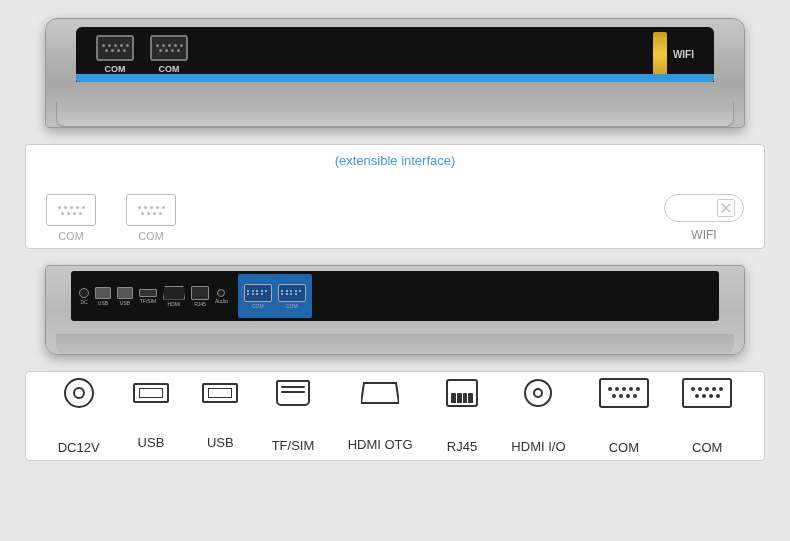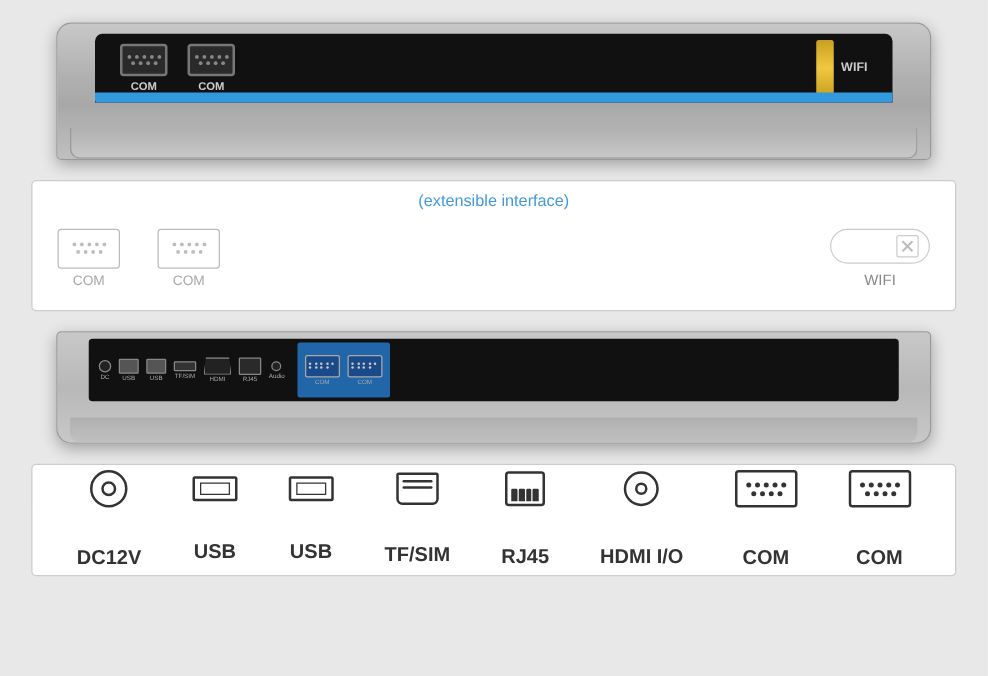--- a/index.html
+++ b/index.html
@@ -111,21 +111,20 @@
     }
 
     
     .interface-diagram {
       width: 740px;
       height: 105px;
       background: white;
       border: 1.5px solid #ccc;
       border-radius: 4px;
       display: flex;
-      align-items: center;
       padding: 6px 20px;
       position: relative;
     }
 
     .interface-title {
       position: absolute;
       top: 8px;
       left: 50%;
       transform: translateX(-50%);
       color: #4499dd;
@@ -429,23 +428,23 @@
     }
 
     .com-pin {
       width: 4px;
       height: 4px;
       border-radius: 50%;
       background: #333;
     }
 
     .legend-label {
-      font-size: 16px;
+      font-size: 13px;
       color: #333;
-      font-weight: bold;
+      font-weight: normal;
       margin-top: 24px;
     }
   </style>
 </head>
 <body>
 
 <div class="main-container">
 
   <div class="device-top">
     <div class="device-body-top">
@@ -663,20 +662,26 @@
     </div>
 
     <div class="legend-item">
       <div style="width:34px;height:26px;border:2px solid #333;border-radius:2px 2px 5px 5px;position:relative;">
         <div style="position:absolute;top:4px;left:3px;right:3px;height:2px;background:#333;border-radius:1px;"></div>
         <div style="position:absolute;top:9px;left:3px;right:3px;height:2px;background:#333;border-radius:1px;"></div>
       </div>
       <span class="legend-label">TF/SIM</span>
     </div>
 
+    <div class="legend-item">
+      <svg class="legend-icon-hdmi-svg" viewBox="0 0 38 24">
+        <polygon points="3,2 35,2 38,22 0,22" fill="white" stroke="#333" stroke-width="2"></polygon>
+      </svg>
+      <span class="legend-label">HDMI OTG</span>
+    </div>
 
     <div class="legend-item">
       <div class="legend-icon-rj45">
         <div class="rj45-pin"></div>
         <div class="rj45-pin"></div>
         <div class="rj45-pin"></div>
         <div class="rj45-pin"></div>
       </div>
       <span class="legend-label">RJ45</span>
     </div>

